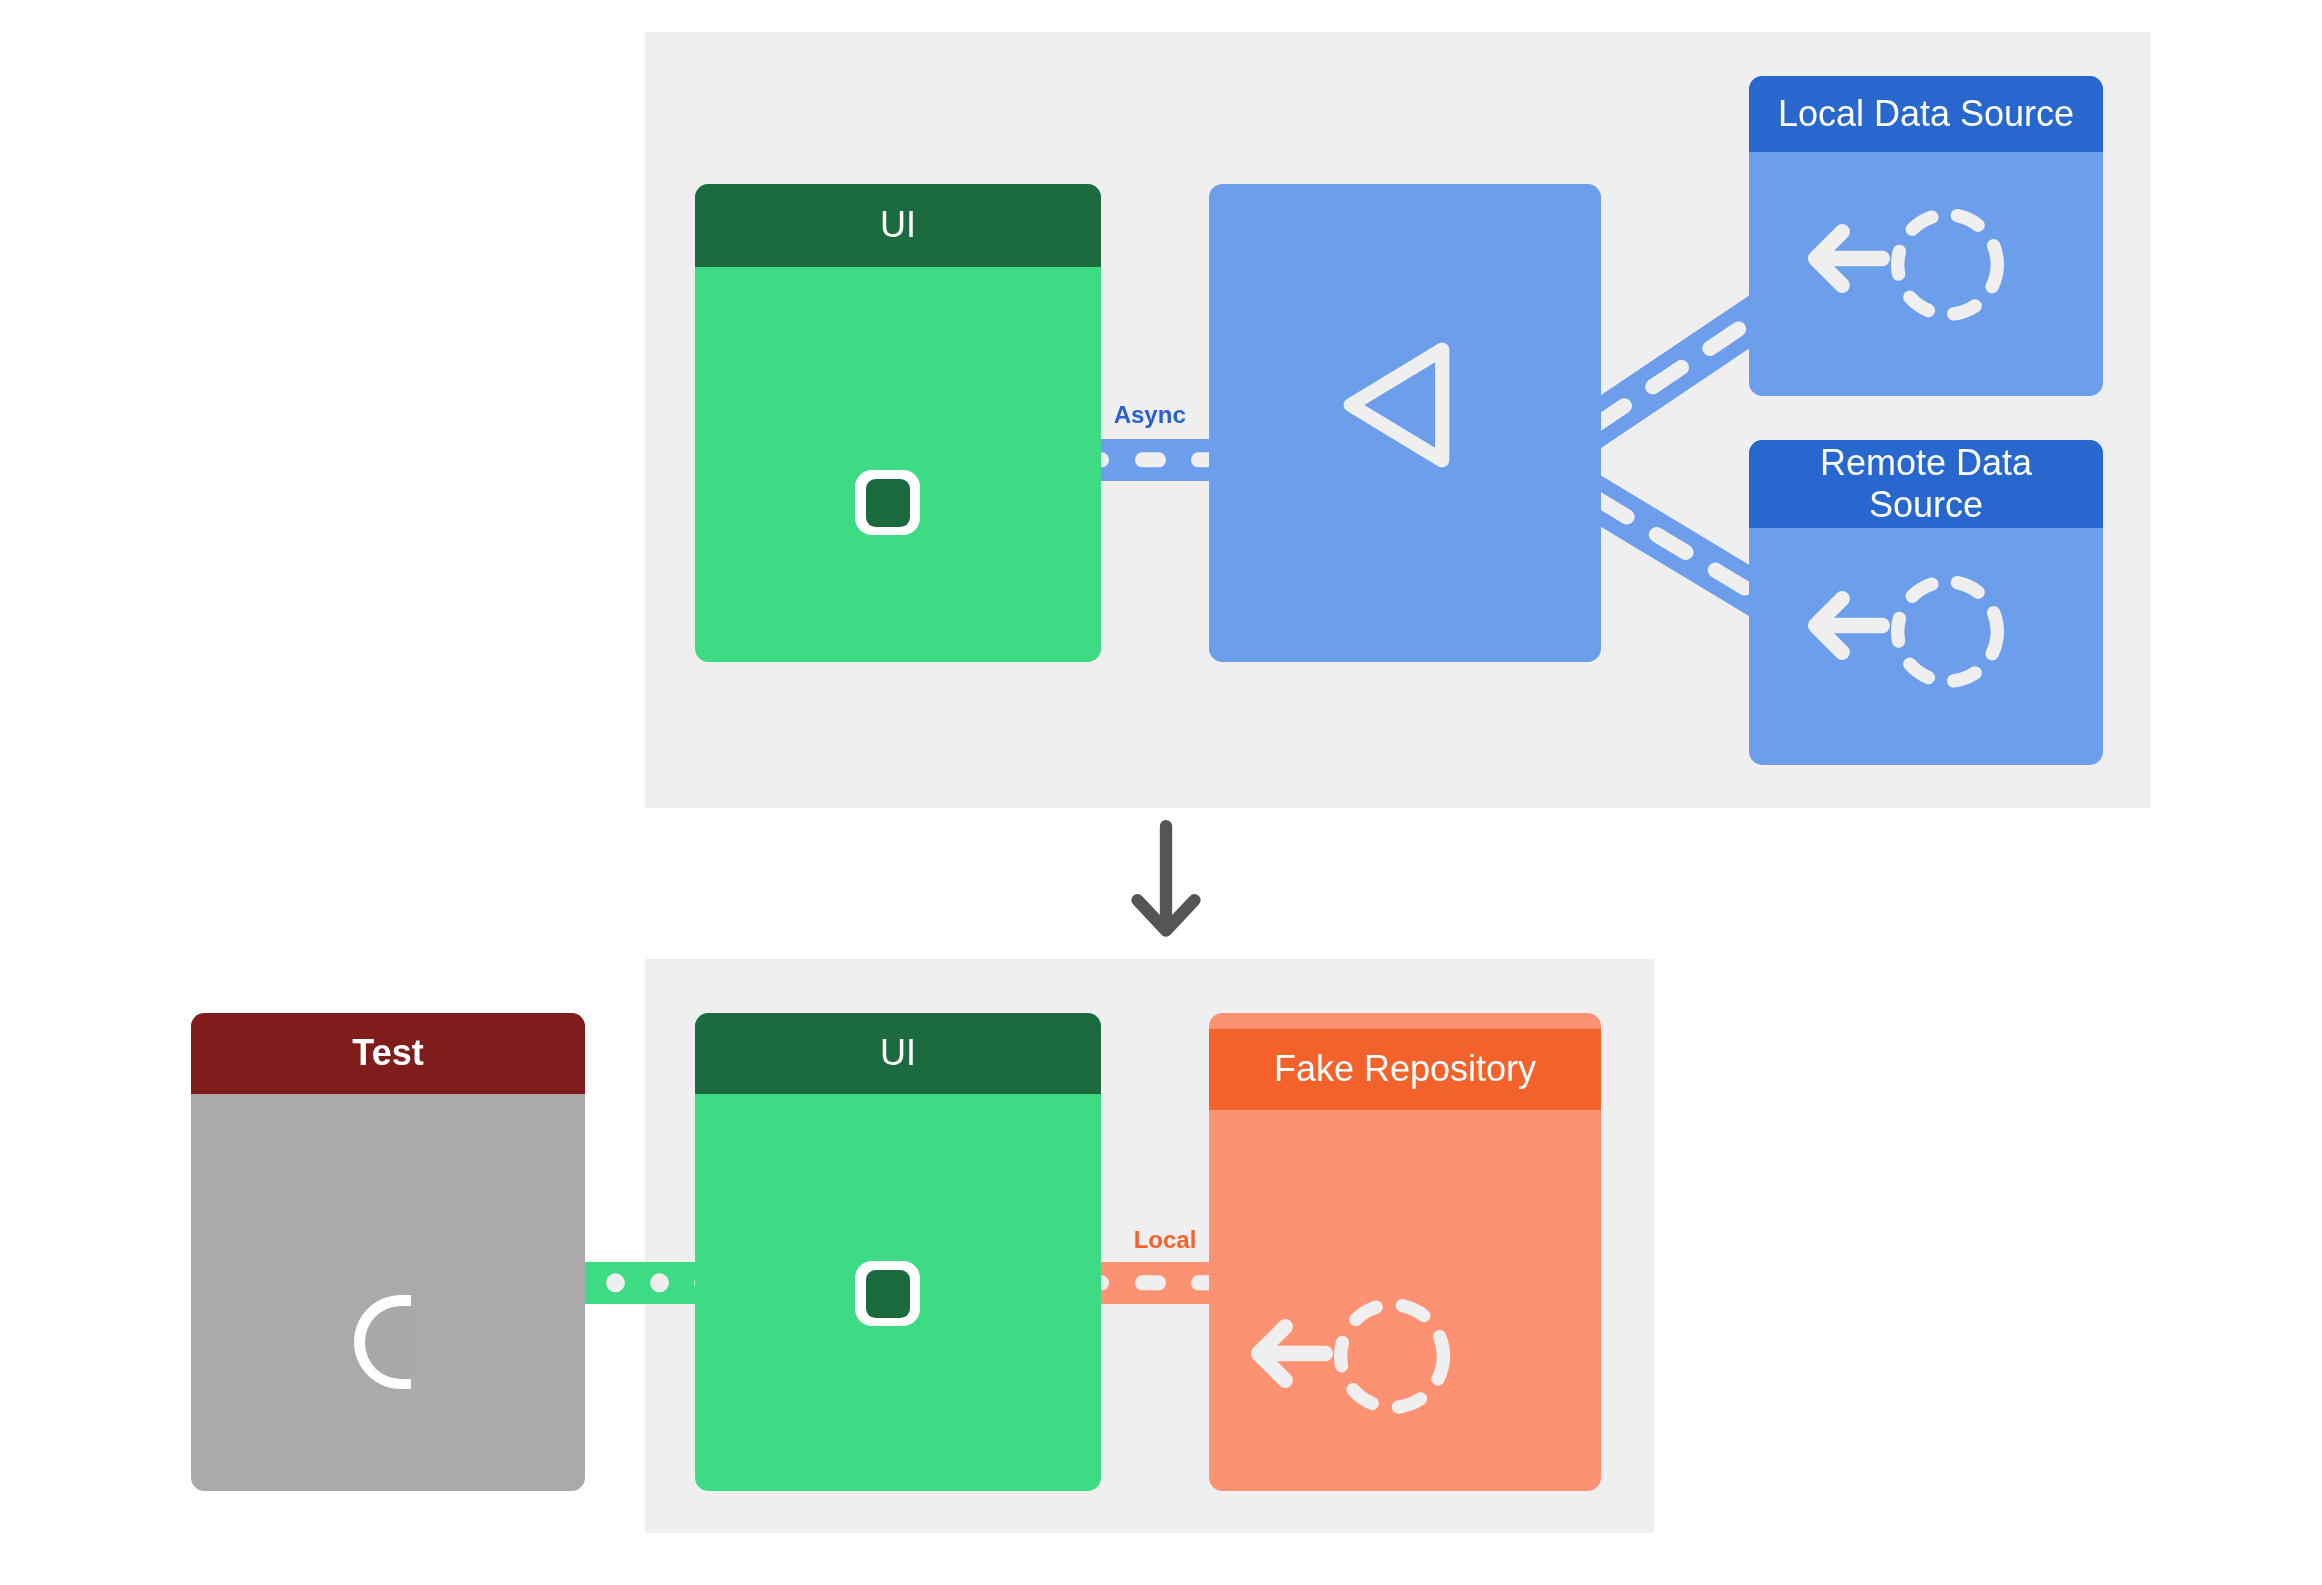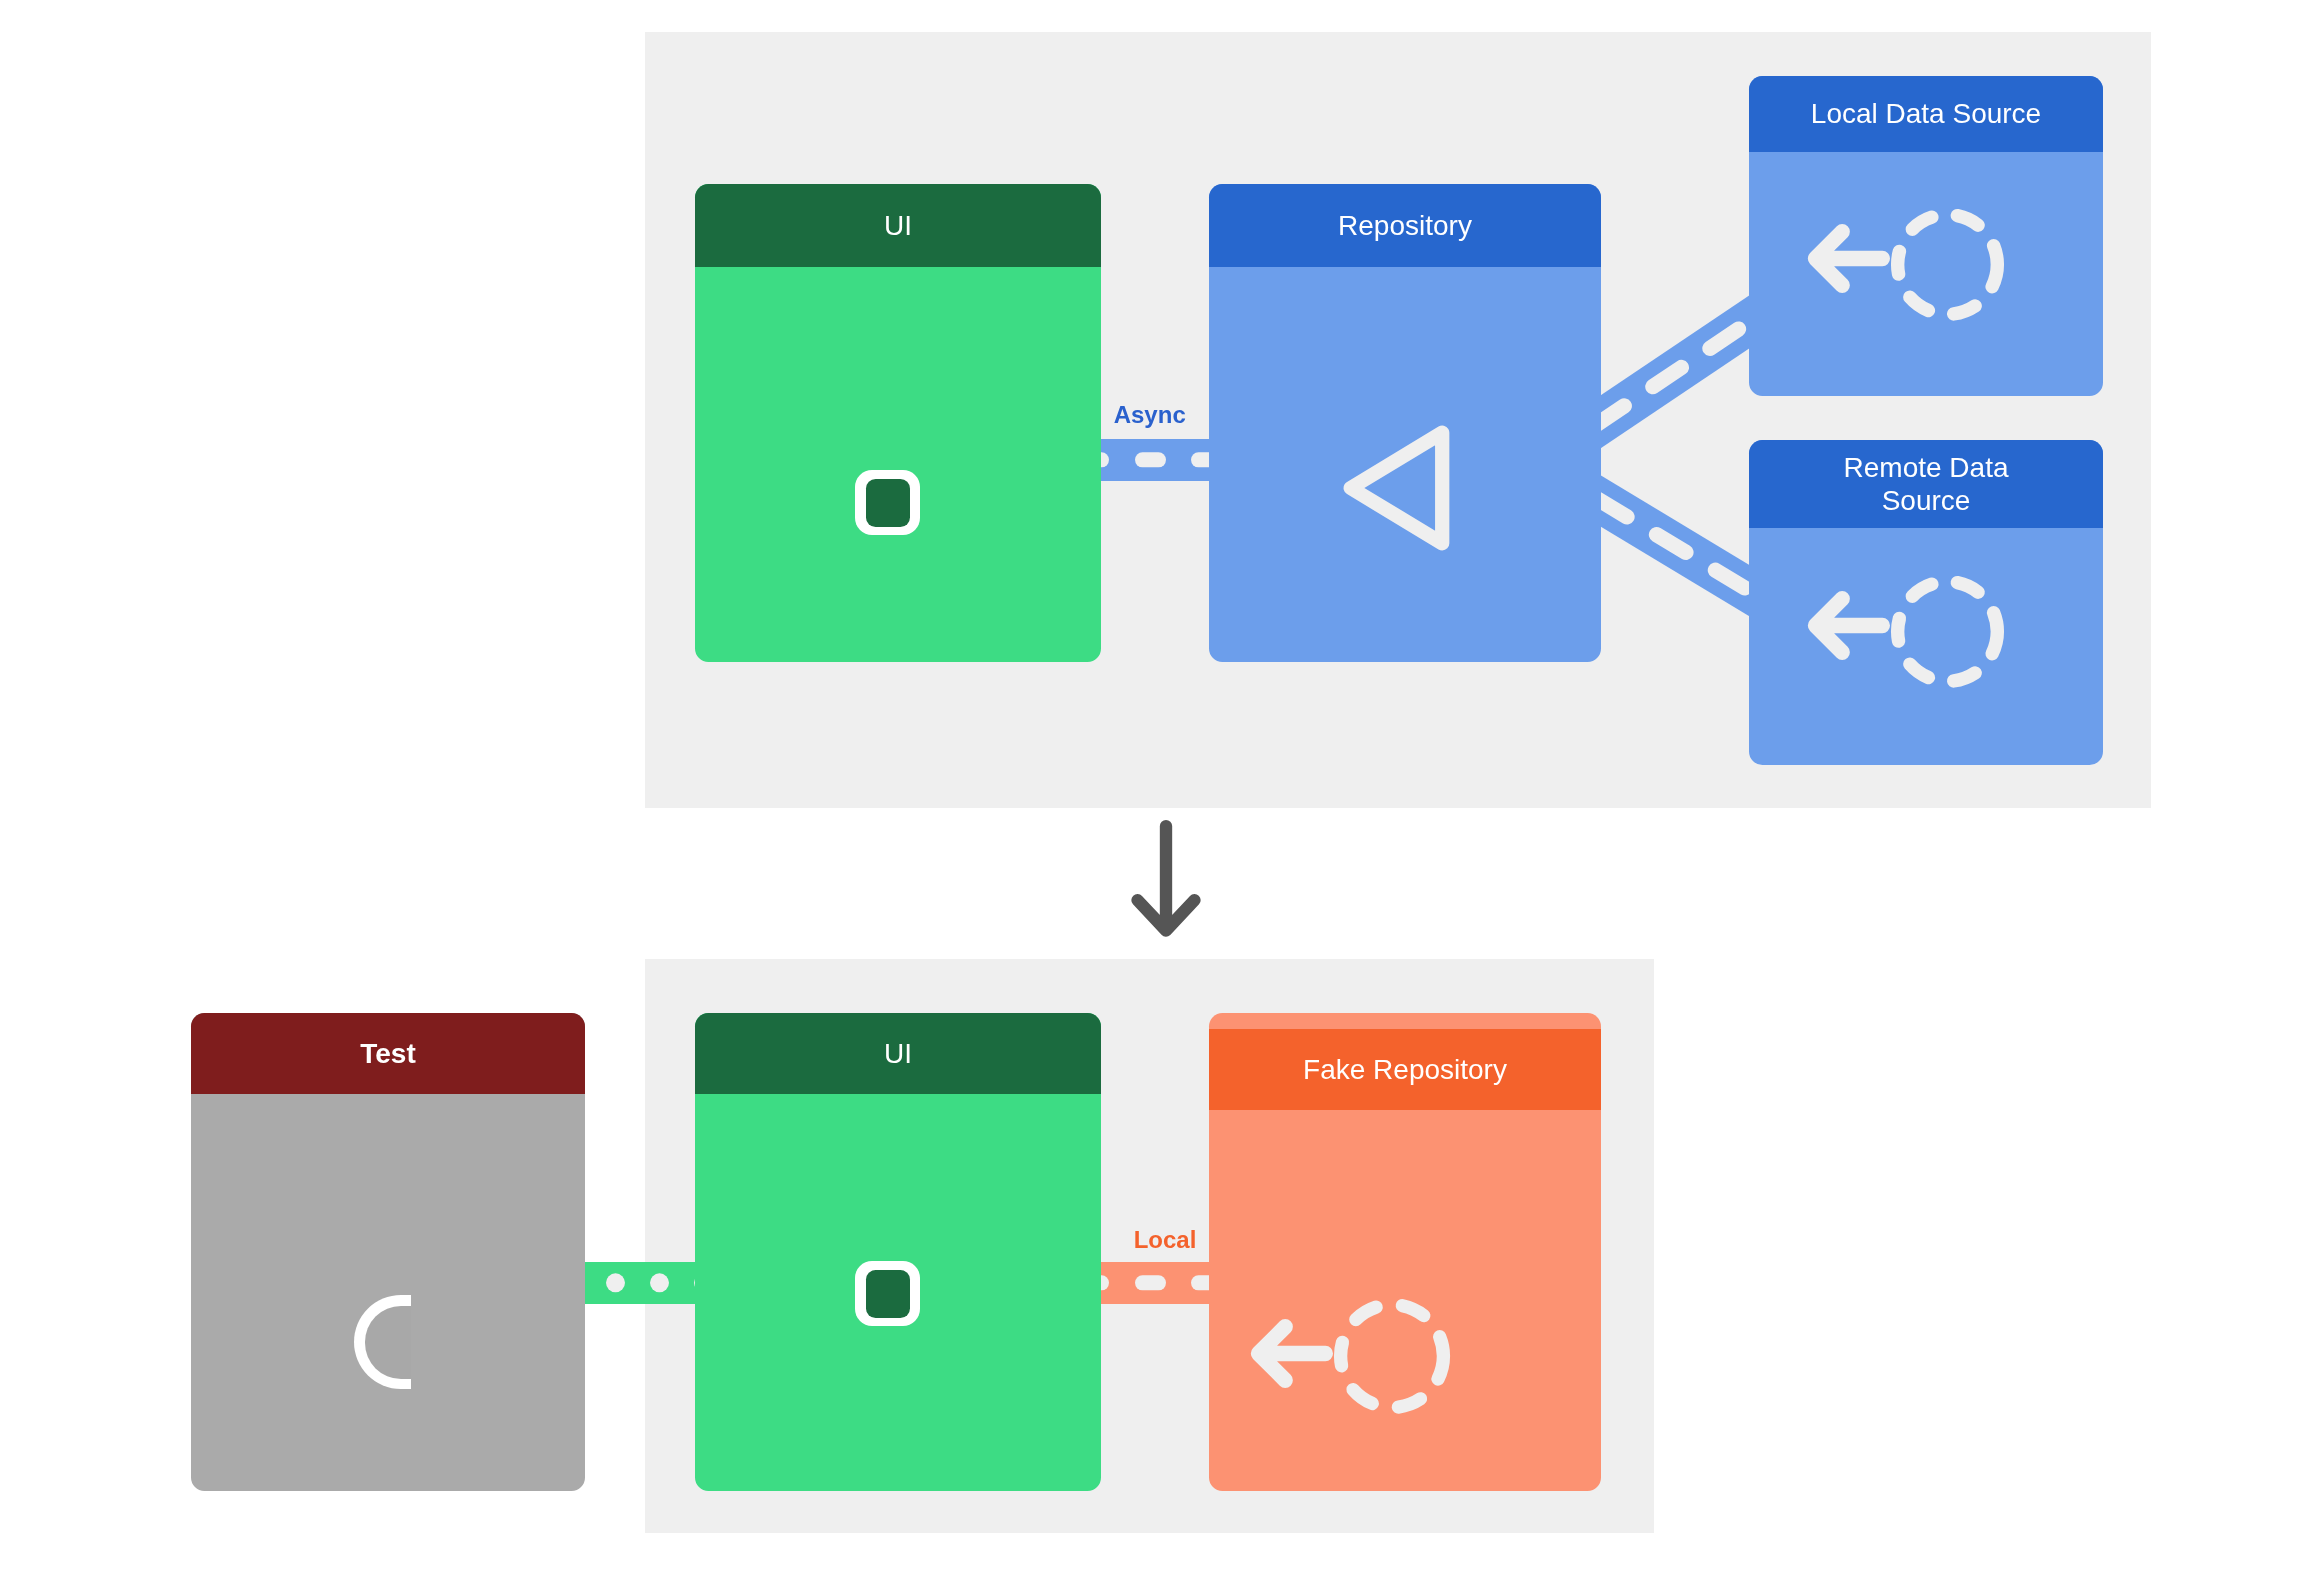--- a/index.html
+++ b/index.html
@@ -4,21 +4,21 @@
 <style>
   html,body{margin:0;padding:0;background:#ffffff;}
   body{width:2323px;height:1586px;position:relative;overflow:hidden;
        font-family:"Liberation Sans","DejaVu Sans",sans-serif;}
 
   .panel{position:absolute;background:#efefef;}
 
   .card{position:absolute;border-radius:13.4px;overflow:hidden;
         display:flex;flex-direction:column;}
   .card-header{display:flex;align-items:center;justify-content:center;
-        text-align:center;color:#ffffff;font-size:28px;line-height:1.18;
+        text-align:center;color:#ffffff;font-size:36px;line-height:1.18;
         font-weight:400;padding:5.7px 11.5px;box-sizing:border-box;}
   .card-body{flex:1 1 auto;position:relative;}
 
   
   .band{position:absolute;}
   .band-h{height:42px;}
   .dashrow{position:absolute;left:0;top:50%;transform:translateY(-50%);
            width:100%;height:15.3px;display:flex;align-items:center;}
   .dash{height:15.3px;border-radius:7.6px;background:#efefef;flex:0 0 auto;}
   .dot{height:19px;width:19px;border-radius:50%;background:#efefef;flex:0 0 auto;}
@@ -69,21 +69,20 @@
 <div class="card" style="left:695px;top:184px;width:406px;height:478px;background:#3ddc84;">
   <div class="card-header" style="background:#1b6b3f;height:83px;">UI</div>
   <div class="card-body">
     <div class="port" style="left:160px;top:203px;">
       <div class="port-inner"></div>
     </div>
   </div>
 </div>
 
 <div class="card" style="left:1209px;top:184px;width:392px;height:478px;background:#6c9eeb;">
-  <div class="card-header" style="background:#2767ce;height:83px;">Repository</div>
   <div class="card-body">
     <svg style="position:absolute;left:134px;top:160px;width:105px;height:122px;" viewBox="0 0 110 128" width="105" height="122">
       <polygon points="104,6 104,122 8,64" fill="none" stroke="#efefef" stroke-width="15" stroke-linejoin="round"></polygon>
     </svg>
   </div>
 </div>
 
 <div class="card" style="left:1749px;top:76px;width:354px;height:320px;background:#6c9eeb;">
   <div class="card-header" style="background:#2767ce;height:76px;">Local Data Source</div>
   <div class="card-body">

